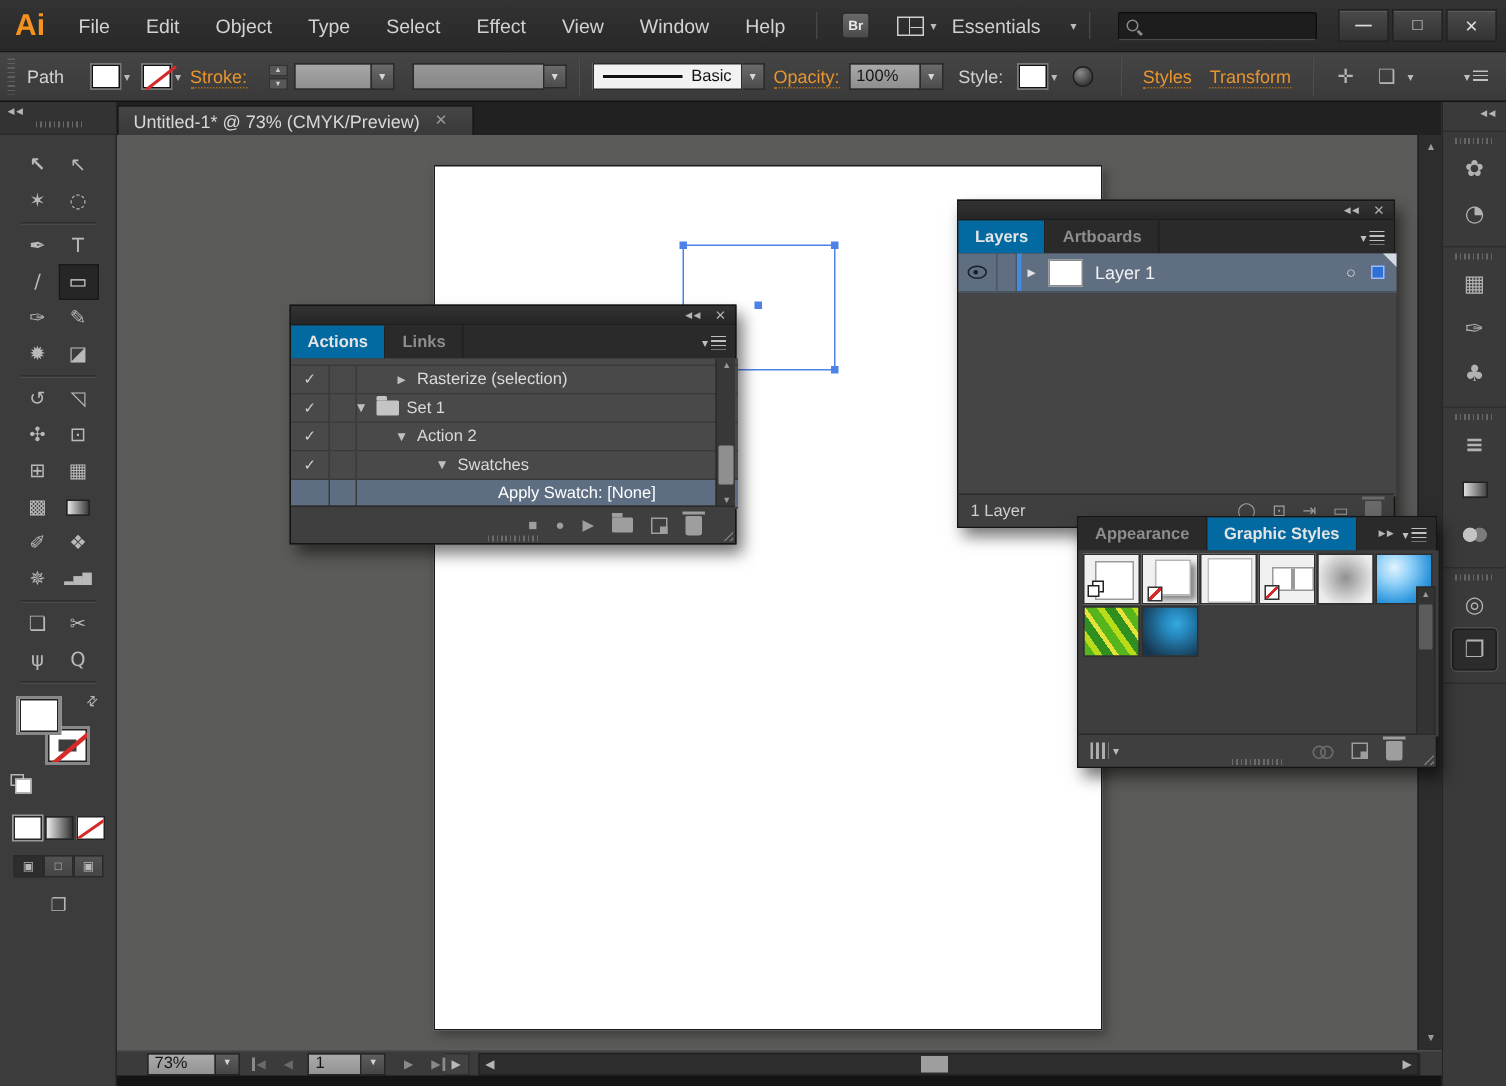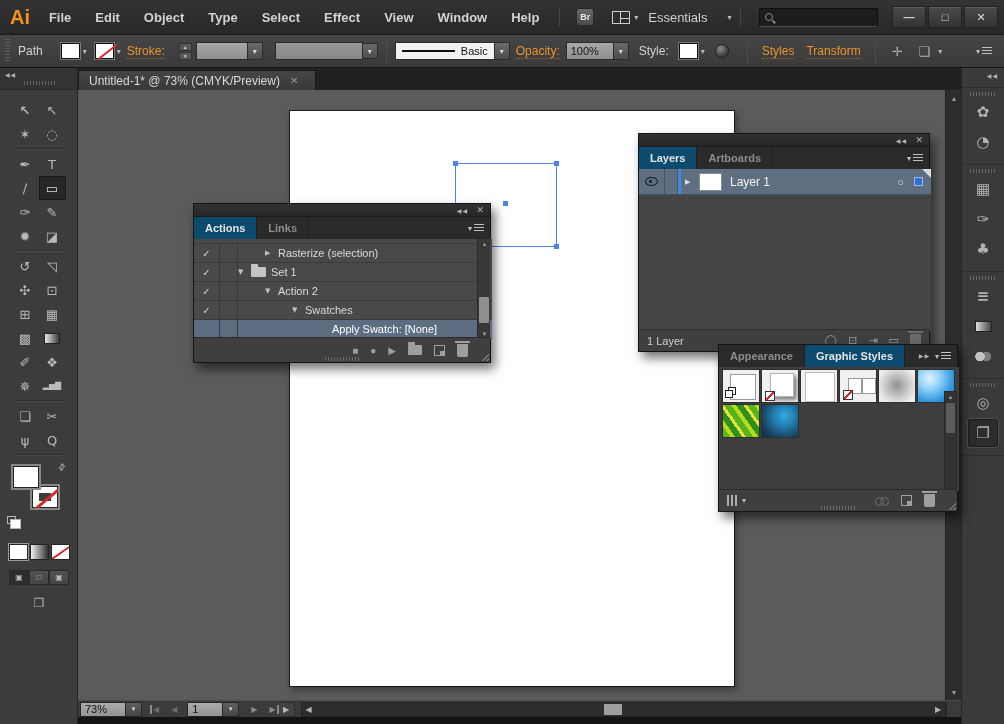--- a/index.html
+++ b/index.html
@@ -7,21 +7,21 @@
   body { font-family:"Liberation Sans","DejaVu Sans",sans-serif; }
   .app { position:relative; width:1004px; height:724px; background:#3c3c3c; overflow:hidden;
          font-family:"Liberation Sans","DejaVu Sans",sans-serif; color:#c9c9c9;padding-left:40px; }
   .glyph, .tglyph, .dglyph, .aarrow { font-family:"DejaVu Sans","Liberation Sans",sans-serif; }
 
   
   .menubar { position:absolute; left:0; top:0; width:1004px; height:35px;
              background:linear-gradient(#333,#282828); border-bottom:1px solid #191919;
              display:flex; align-items:center; padding:0 6px 0 10px; }
   .ai-logo { color:#f6921e; font-weight:bold; font-size:20px; width:34px; }
-  .menus { display:flex; align-items:center;font-weight:bold; }
+  .menus { display:flex; align-items:center; }
   .menu-item { color:#d2d2d2; font-size:13px; padding:4px 12px; cursor:default; }
   .mb-sep { width:1px; height:18px; background:#1d1d1d; border-right:1px solid #484848; margin:0 8px; }
   .br-btn { width:22px; height:18px; background:linear-gradient(#6a6a6a,#4a4a4a); border:1px solid #2a2a2a;
             border-radius:3px; color:#e8e8e8; font-size:9px; font-weight:bold;
             display:flex; align-items:center; justify-content:center; margin:0 8px; }
   .layout-btn { display:flex; align-items:center; gap:4px; margin:0 10px; }
   .layout-glyph { width:18px; height:13px; border:1px solid #cfcfcf; background:
         linear-gradient(90deg, transparent 7px, #cfcfcf 7px, #cfcfcf 8px, transparent 8px),
         linear-gradient(transparent 6px, #cfcfcf 6px, #cfcfcf 7px, transparent 7px) 8px 0/10px 13px no-repeat; }
   .dd-caret { color:#bbb; font-size:8px; }
@@ -152,21 +152,21 @@
   [data-name="stroke-panel-icon"] { font-weight:bold; }
 
   
   .panel { position:absolute; background:#3f3f3f; border:1px solid #151515; box-shadow:4px 6px 10px rgba(0,0,0,.55); }
   .p-head { height:13px; background:linear-gradient(#323232,#262626); position:relative; border-bottom:1px solid #1c1c1c; }
   .p-head .collapse { position:absolute; right:22px; top:3px; }
   .p-close { position:absolute; right:6px; top:1px; color:#b0b0b0; font-size:9px; }
   .p-tabs { height:22px; background:#2a2a2a; display:flex; align-items:stretch; position:relative; }
   .p-tab { padding:0 11px; display:flex; align-items:center; font-size:11px; font-weight:bold; color:#8d8d8d;
            border-right:1px solid #1f1f1f; cursor:default; }
-  .p-tab.active { background:#0c4a6e; color:#e4e4e4; }
+  .p-tab.active { background:#0369a1; color:#e4e4e4; }
   .p-tabs .panel-menu { position:absolute; right:6px; top:7px; }
   .p-bottom { position:absolute; left:0; right:0; bottom:0; background:#3f3f3f; border-top:1px solid #2b2b2b;
               display:flex; align-items:center; }
   .dots-h { position:absolute; left:50%; bottom:1px; transform:translateX(-50%); width:34px; height:4px;
             background:repeating-linear-gradient(90deg,#6a6a6a 0 1px, transparent 1px 3px); }
   .grip { position:absolute; right:1px; bottom:1px; width:10px; height:10px;
           background:
             linear-gradient(135deg, transparent 50%, transparent 50%),
             repeating-linear-gradient(135deg,#777 0 1px, transparent 1px 3px); 
           clip-path:polygon(100% 0, 100% 100%, 0 100%); }
@@ -539,21 +539,21 @@
             <span class="dglyph" data-name="appearance-panel-icon">◎</span>
           </div>
           <div class="dock-btn active" data-name="graphic-styles-panel-button">
             <span class="dglyph" data-name="graphic-styles-panel-icon">❐</span>
           </div>
         </div>
       </div>
   </div>
 
   <div class="statusbar" data-name="status-bar">
-    <span class="sb-field" style="width:46px; margin-left:2px;" data-name="zoom-level-field">73%</span>
+    <span class="sb-field" style="width:46px; margin-left:20px;" data-name="zoom-level-field">73%</span>
     <span class="sb-dd" data-name="zoom-dropdown">▼</span>
     <span class="sb-nav dim nav-edge" style="margin-left:8px;" data-name="first-artboard-button">◀</span>
     <span class="sb-nav dim" data-name="previous-artboard-button">◀</span>
     <span class="sb-field" style="width:36px; margin-left:4px;" data-name="artboard-number-field">1</span>
     <span class="sb-dd" data-name="artboard-dropdown">▼</span>
     <span class="sb-nav" style="margin-left:6px;" data-name="next-artboard-button">▶</span>
     <span class="sb-nav nav-edge-r" data-name="last-artboard-button">▶</span>
     <span class="sb-statusnext" data-name="status-options-icon">▶</span>
     <div class="hscroll" data-name="horizontal-scrollbar">
       <span class="hs-btn hs-left" data-name="scroll-left-icon">◀</span>

